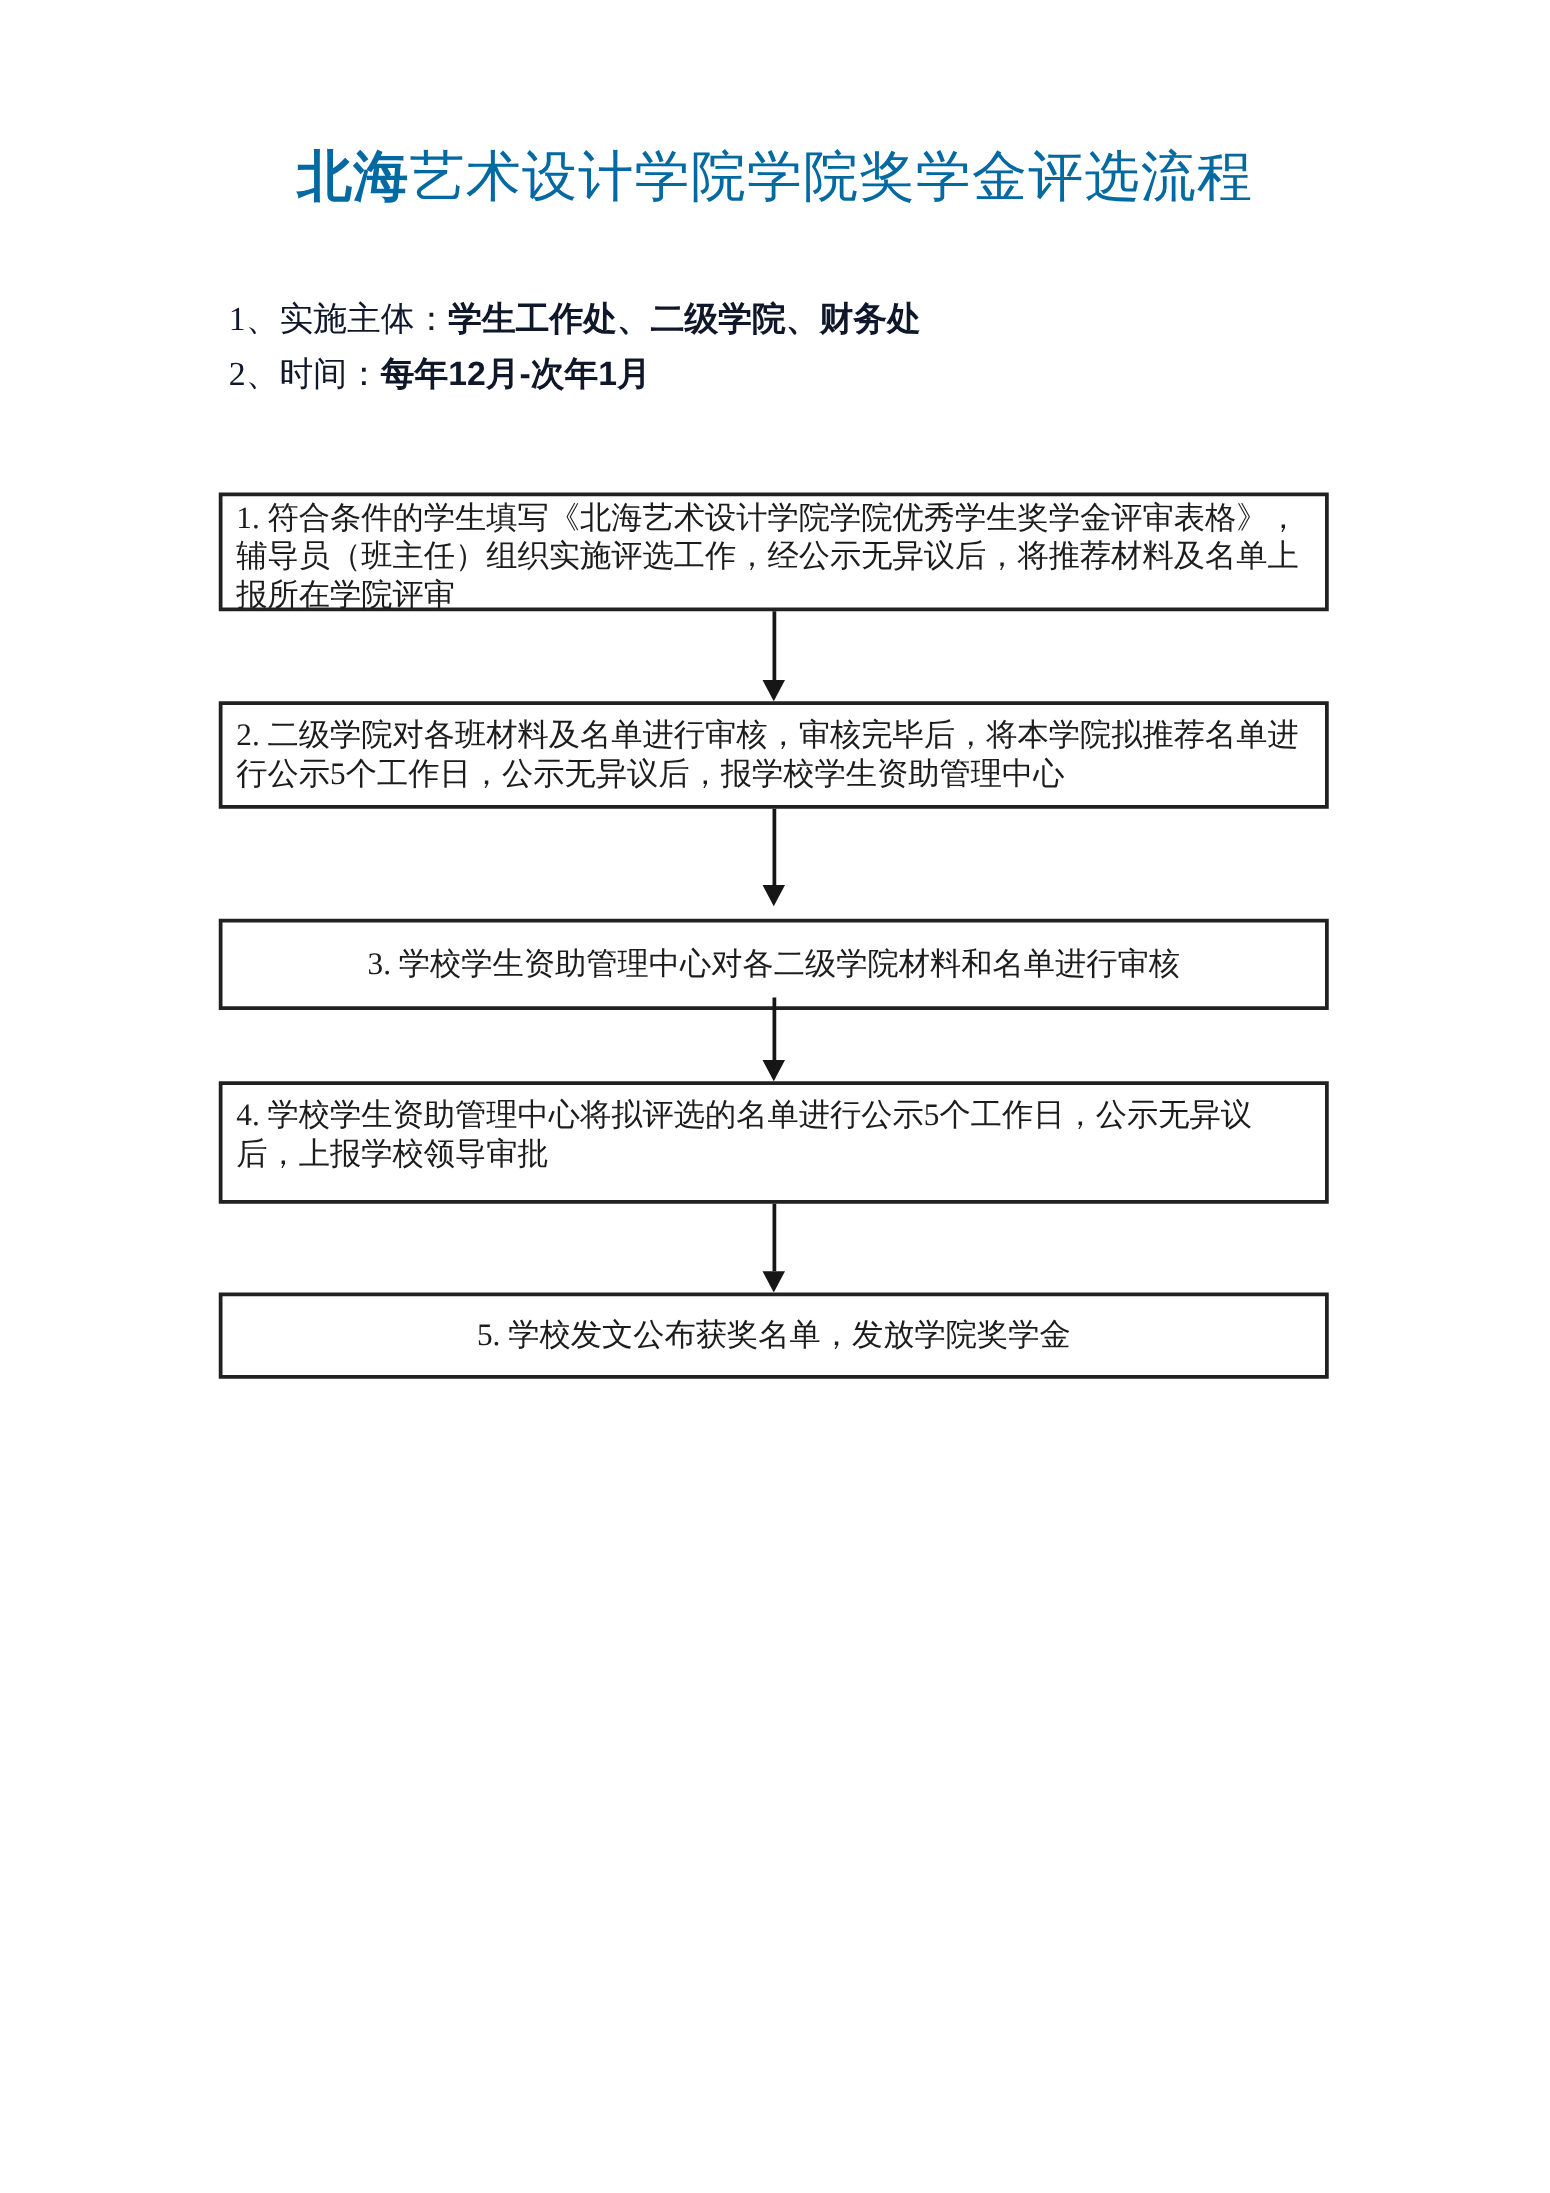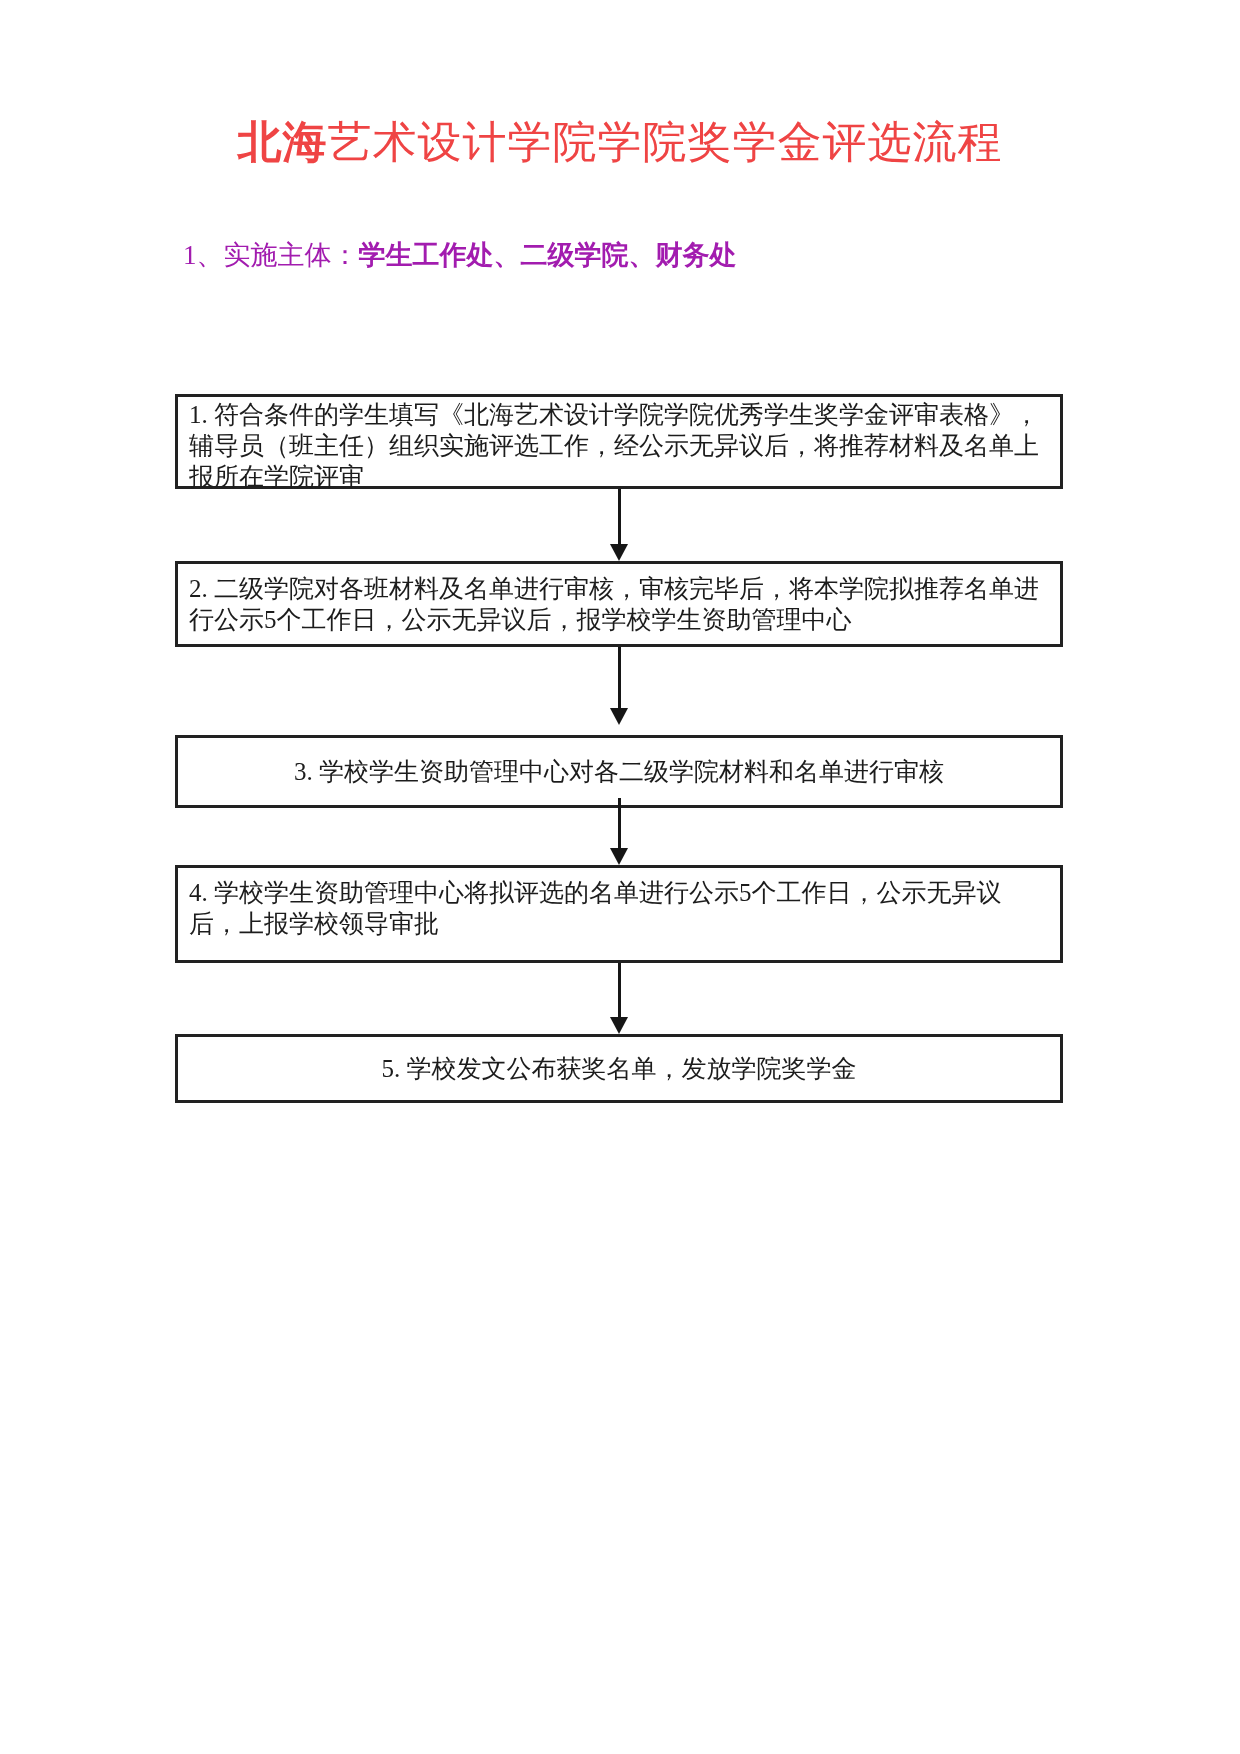--- a/index.html
+++ b/index.html
@@ -16,38 +16,38 @@
   }
   .title {
     position: absolute;
     top: 116px;
     left: 0;
     width: 1240px;
     margin: 0;
     text-align: center;
     font-size: 44px;
     line-height: 52px;
-    color: #ef4444;
+    color: #0369a1;
     letter-spacing: 1px;
     white-space: nowrap;
   }
   .title-em {
     font-family: "Liberation Sans", "DejaVu Sans", sans-serif;
     font-weight: 700;
   }
   .title-rest {
     font-family: "Liberation Serif", "DejaVu Serif", serif;
     font-weight: 400;
   }
   .meta {
     position: absolute;
     left: 183px;
     font-size: 27px;
     line-height: 34px;
-    color: #a21caf;
+    color: #0f172a;
     white-space: nowrap;
   }
   .meta-1 { top: 238px; }
   .meta-2 { top: 282px; }
   .meta-plain {
     font-family: "Liberation Serif", "DejaVu Serif", serif;
     font-weight: 400;
   }
   .meta-bold {
     font-family: "Liberation Sans", "DejaVu Sans", sans-serif;
@@ -107,20 +107,21 @@
 </style>
 </head>
 <body>
 
 <div class="page">
 
   <h1 class="title"><span class="title-em">北海</span><span class="title-rest">艺术设计学院学院奖学金评选流程</span></h1>
 
   <div class="meta meta-1"><span class="meta-plain">1、</span><span class="meta-plain">实施主体：</span><span class="meta-bold">学生工作处、二级学院、财务处</span></div>
 
+  <div class="meta meta-2"><span class="meta-plain">2、</span><span class="meta-plain">时间：</span><span class="meta-bold">每年12月-次年1月</span></div>
 
   <div class="flow">
 
     <div class="fbox fbox-1">
         <span class="fbox-text">1. 符合条件的学生填写《北海艺术设计学院学院优秀学生奖学金评审表格》，辅导员（班主任）组织实施评选工作，经公示无异议后，将推荐材料及名单上报所在学院评审</span>
       </div>
 
     <div class="arrow arrow-1">
         <div class="arrow-line"></div>
         <div class="arrow-head"></div>

